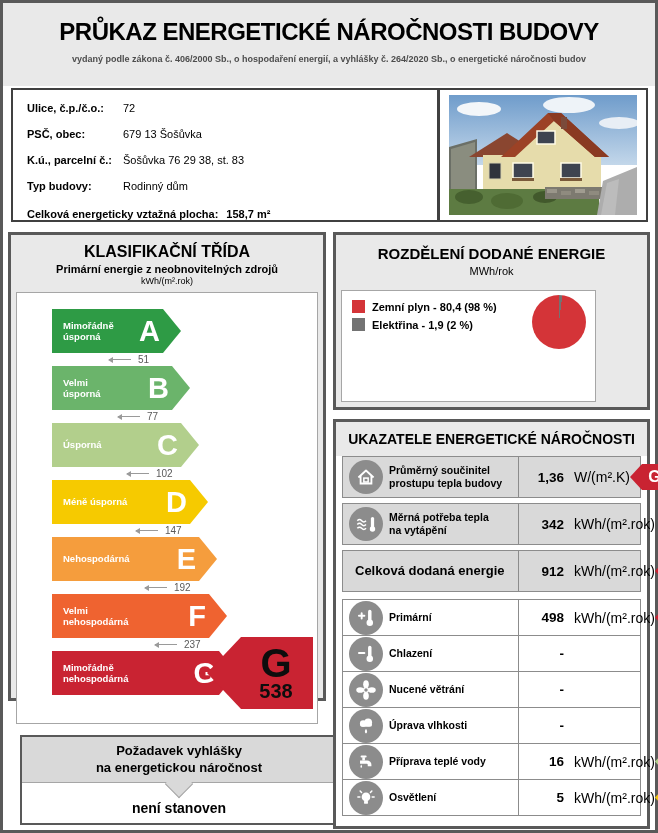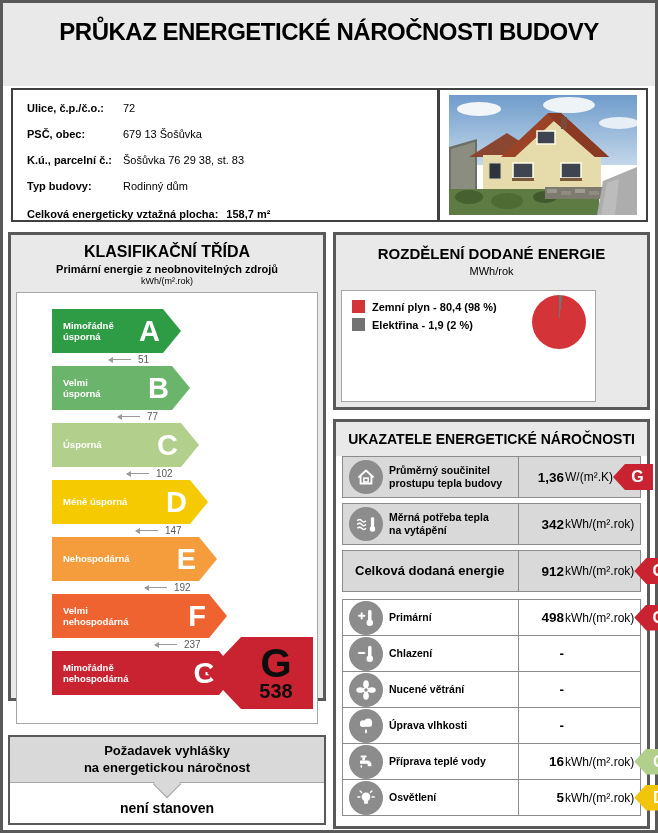--- a/index.html
+++ b/index.html
@@ -44,21 +44,21 @@
   .thr-arrow { display:inline-block; width:22px; height:1px; background:#9a9a9a; margin-right:7px; position:relative; }
   .thr-arrow::before { content:""; position:absolute; left:-1px; top:-2.5px;
      border-top:3px solid transparent; border-bottom:3px solid transparent; border-right:5px solid #9a9a9a; }
   .result-arrow { position:absolute; right:4px; top:344px; width:106px; height:72px; color:#0d0d0d;
       clip-path:polygon(0 50%, 34px 0, 100% 0, 100% 100%, 34px 100%);
       display:flex; flex-direction:column; align-items:center; justify-content:center; padding-left:32px; }
   .result-letter { font-size:40px; font-weight:bold; line-height:36px; }
   .result-value { font-size:20px; font-weight:bold; line-height:20px; }
 
   
-  .req-box { position:absolute; left:5px; top:732px; width:318px; height:90px; border:2px solid #595959; background:#fff; }
+  .req-box { position:absolute; left:17px; top:732px; width:318px; height:90px; border:2px solid #595959; background:#fff; }
   .req-head { position:relative; height:46px; background:#d9d9d9; border-bottom:1px solid #a6a6a6;
       text-align:center; font-size:13px; font-weight:bold; line-height:1.3; padding-top:6px; white-space:pre-line; }
   .req-notch { position:absolute; left:calc(50% - 10px); top:37px; width:20px; height:20px; background:#d9d9d9;
       transform:rotate(45deg); border-right:1px solid #a6a6a6; border-bottom:1px solid #a6a6a6; }
   .req-value { text-align:center; font-size:14px; font-weight:bold; margin-top:17px; }
 
   
   .split-panel { left:330px; top:229px; width:317px; height:178px; }
   .split-title { font-size:15px; padding-top:10px; }
   .split-unit { text-align:center; font-size:11px; margin-top:3px; }
@@ -78,34 +78,35 @@
   .ind-table .ind-row { background:#fff; height:37px; }
   .ind-table .ind-row + .ind-row { margin-top:-1px; }
   .ind-icon-cell { width:46px; flex:none; display:flex; justify-content:center; }
   .icon-circle { width:34px; height:34px; border-radius:50%; background:#8c8c8c; display:flex; align-items:center; justify-content:center; }
   .icon-circle svg { width:26px; height:26px; }
   .ind-label { flex:1; font-size:10.5px; font-weight:bold; line-height:1.25; white-space:pre-line; padding-right:4px; }
   .ind-label.big { font-size:13px; padding-left:12px; }
   .ind-divider { width:1px; align-self:stretch; background:#8c8c8c; flex:none; }
   .ind-val { width:121px; flex:none; display:flex; align-items:center; padding-left:7px; }
   .ind-num { min-width:38px; text-align:right; font-size:13.5px; font-weight:bold; }
-  .ind-unit { font-size:12px; margin-left:1px; }
+  .ind-unit { font-size:14px; margin-left:10px; }
   .grade-arrow { width:40px; height:26px; margin-left:auto; margin-right:1px; flex:none;
       clip-path:polygon(0 50%, 12px 0, 100% 0, 100% 100%, 12px 100%);
       color:#fff; font-size:16px; font-weight:bold; display:flex; align-items:center; justify-content:center; padding-left:9px; }
   .grade-none { width:41px; margin-left:auto; flex:none; }
 </style>
 </head>
 <body>
 
 <div class="page">
 <div class="content">
 
   <div class="header-band">
     <div class="main-title">PRŮKAZ ENERGETICKÉ NÁROČNOSTI BUDOVY</div>
+    <div class="main-subtitle">vydaný podle zákona č. 406/2000 Sb., o hospodaření energií, a vyhlášky č. 264/2020 Sb., o energetické náročnosti budov</div>
   </div>
 
   <div class="info-box">
     <div class="info-row">
       <span class="info-label">Ulice, č.p./č.o.:</span>
       <span class="info-value">72</span>
     </div>
     <div class="info-row">
       <span class="info-label">PSČ, obec:</span>
       <span class="info-value">679 13 Šošůvka</span>

